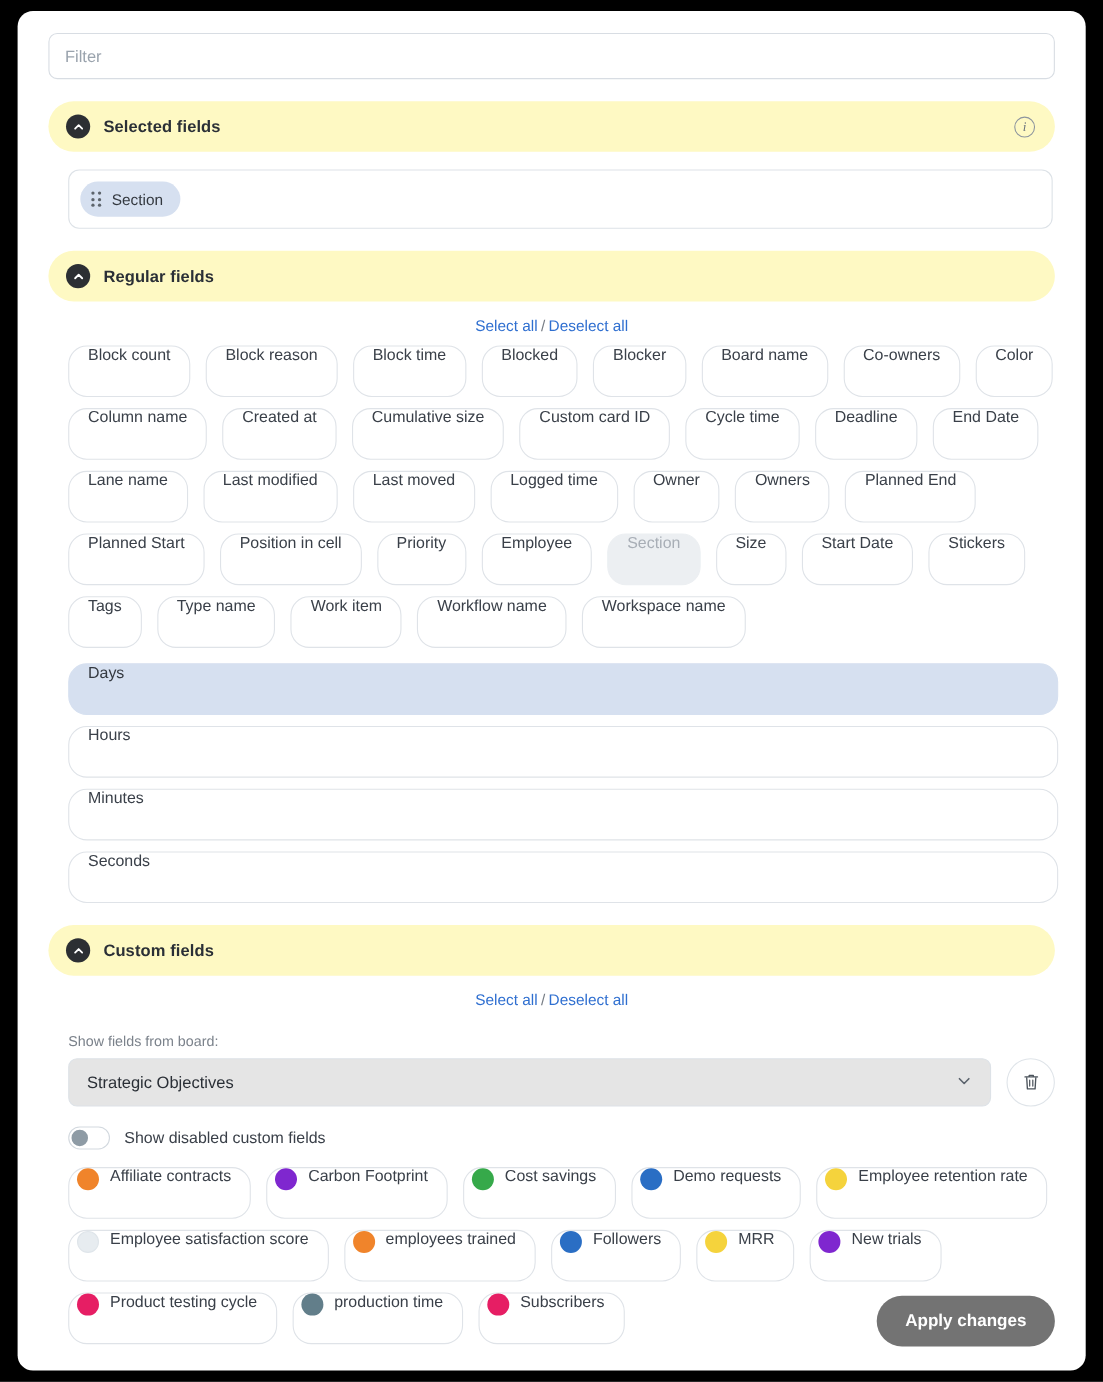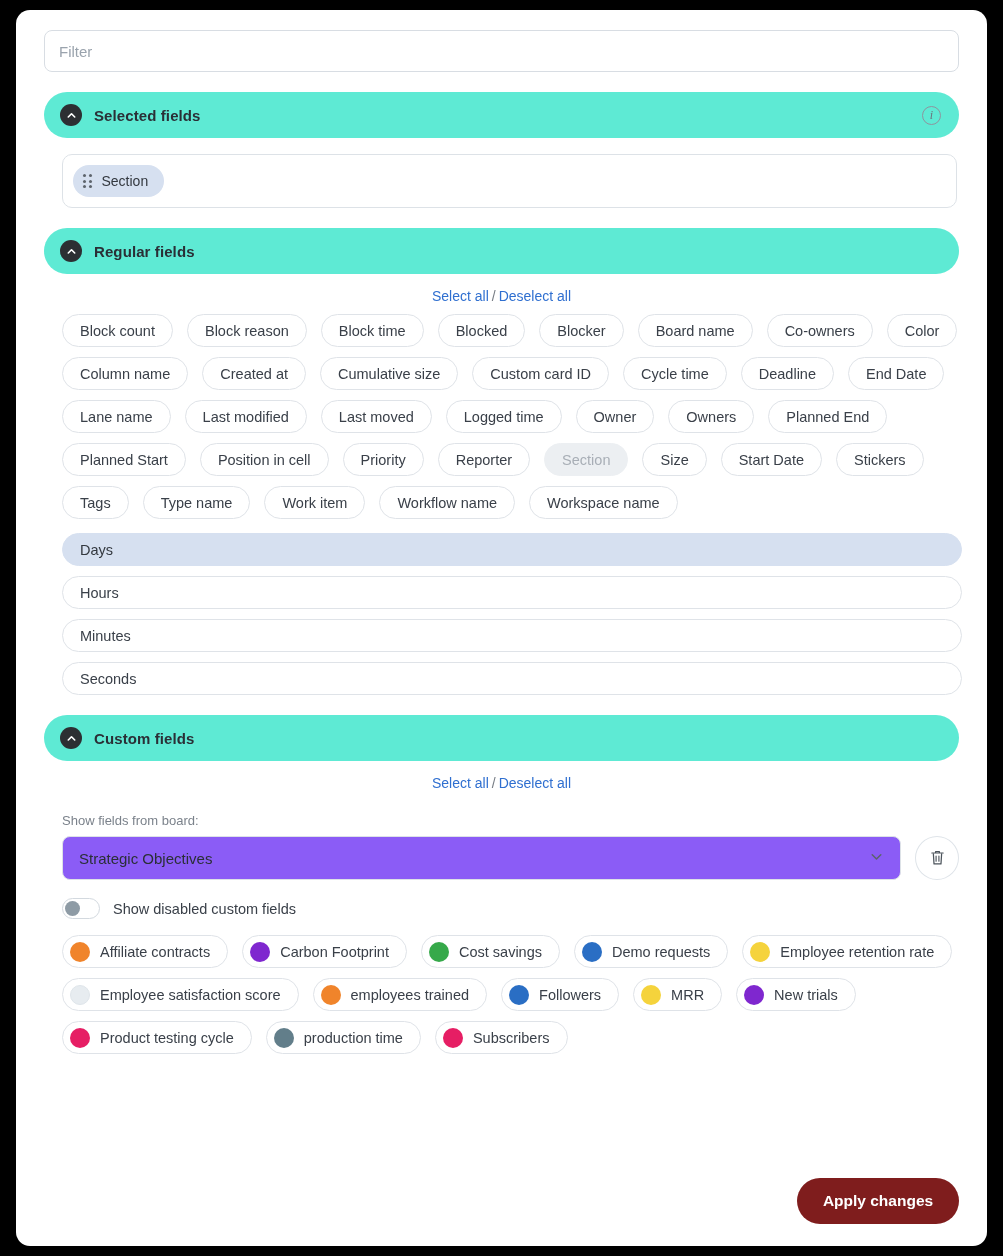--- a/index.html
+++ b/index.html
@@ -41,21 +41,21 @@
     font-family: "Liberation Sans", sans-serif;
     outline: none;
     background: #fff;
   }
   .filter-input::placeholder { color: #9aa3ad; }
 
   
   .section-bar {
     margin-top: 20px;
     height: 46px;
-    background: #5eead4;
+    background: #fef9c3;
     border-radius: 23px;
     display: flex;
     align-items: center;
     padding: 0 18px 0 16px;
   }
   .collapse-icon {
     width: 22px; height: 22px;
     border-radius: 50%;
     background: #2c2f33;
     display: inline-flex;
@@ -141,26 +141,26 @@
   
   .chips {
     margin-top: 10px;
     margin-left: 18px;
     width: 900px;
     display: flex;
     flex-wrap: wrap;
     gap: 10px 14px;
   }
   .chip {
-    height: 33px;
+    height: 47px;
     border: 1px solid #dfe3e8;
     border-radius: 17px;
     background: #ffffff;
     display: inline-flex;
-    align-items: center;
+    align-items: flex-start;
     padding: 0 17px;
     font-size: 14.5px;
     color: #3a4049;
     cursor: pointer;
     white-space: nowrap;
   }
   .chip.selected {
     background: #d6e0f0;
     border-color: #d6e0f0;
     color: #33383f;
@@ -193,21 +193,21 @@
     width: 840px;
     height: 44px;
     border: 1px solid #dde2e7;
     border-radius: 8px;
     display: flex;
     align-items: center;
     padding: 0 16px;
     font-size: 15px;
     color: #2a2f36;
     cursor: pointer;
-    background: #8b5cf6;
+    background: #e5e5e5;
   }
   .board-select .val { flex: 1; }
   .chev { color: #5b636c; }
   .trash-btn {
     width: 44px; height: 44px;
     border-radius: 50%;
     border: 1px solid #dfe4e9;
     background: #fff;
     display: inline-flex;
     align-items: center;
@@ -257,21 +257,21 @@
     position: absolute;
     right: 28px;
     top: 1168px;
   }
   .apply-btn {
     height: 46px;
     min-width: 162px;
     padding: 0 24px;
     border: none;
     border-radius: 23px;
-    background: #7f1d1d;
+    background: #737373;
     color: #ffffff;
     font-size: 15.5px;
     font-weight: bold;
     font-family: "Liberation Sans", sans-serif;
     cursor: pointer;
   }
 </style>
 </head>
 <body>
 
@@ -388,21 +388,21 @@
         <div class="chip">
           <span>Planned Start</span>
         </div>
         <div class="chip">
           <span>Position in cell</span>
         </div>
         <div class="chip">
           <span>Priority</span>
         </div>
         <div class="chip">
-          <span>Reporter</span>
+          <span>Employee</span>
         </div>
         <div class="chip disabled">
           <span>Section</span>
         </div>
         <div class="chip">
           <span>Size</span>
         </div>
         <div class="chip">
           <span>Start Date</span>
         </div>

